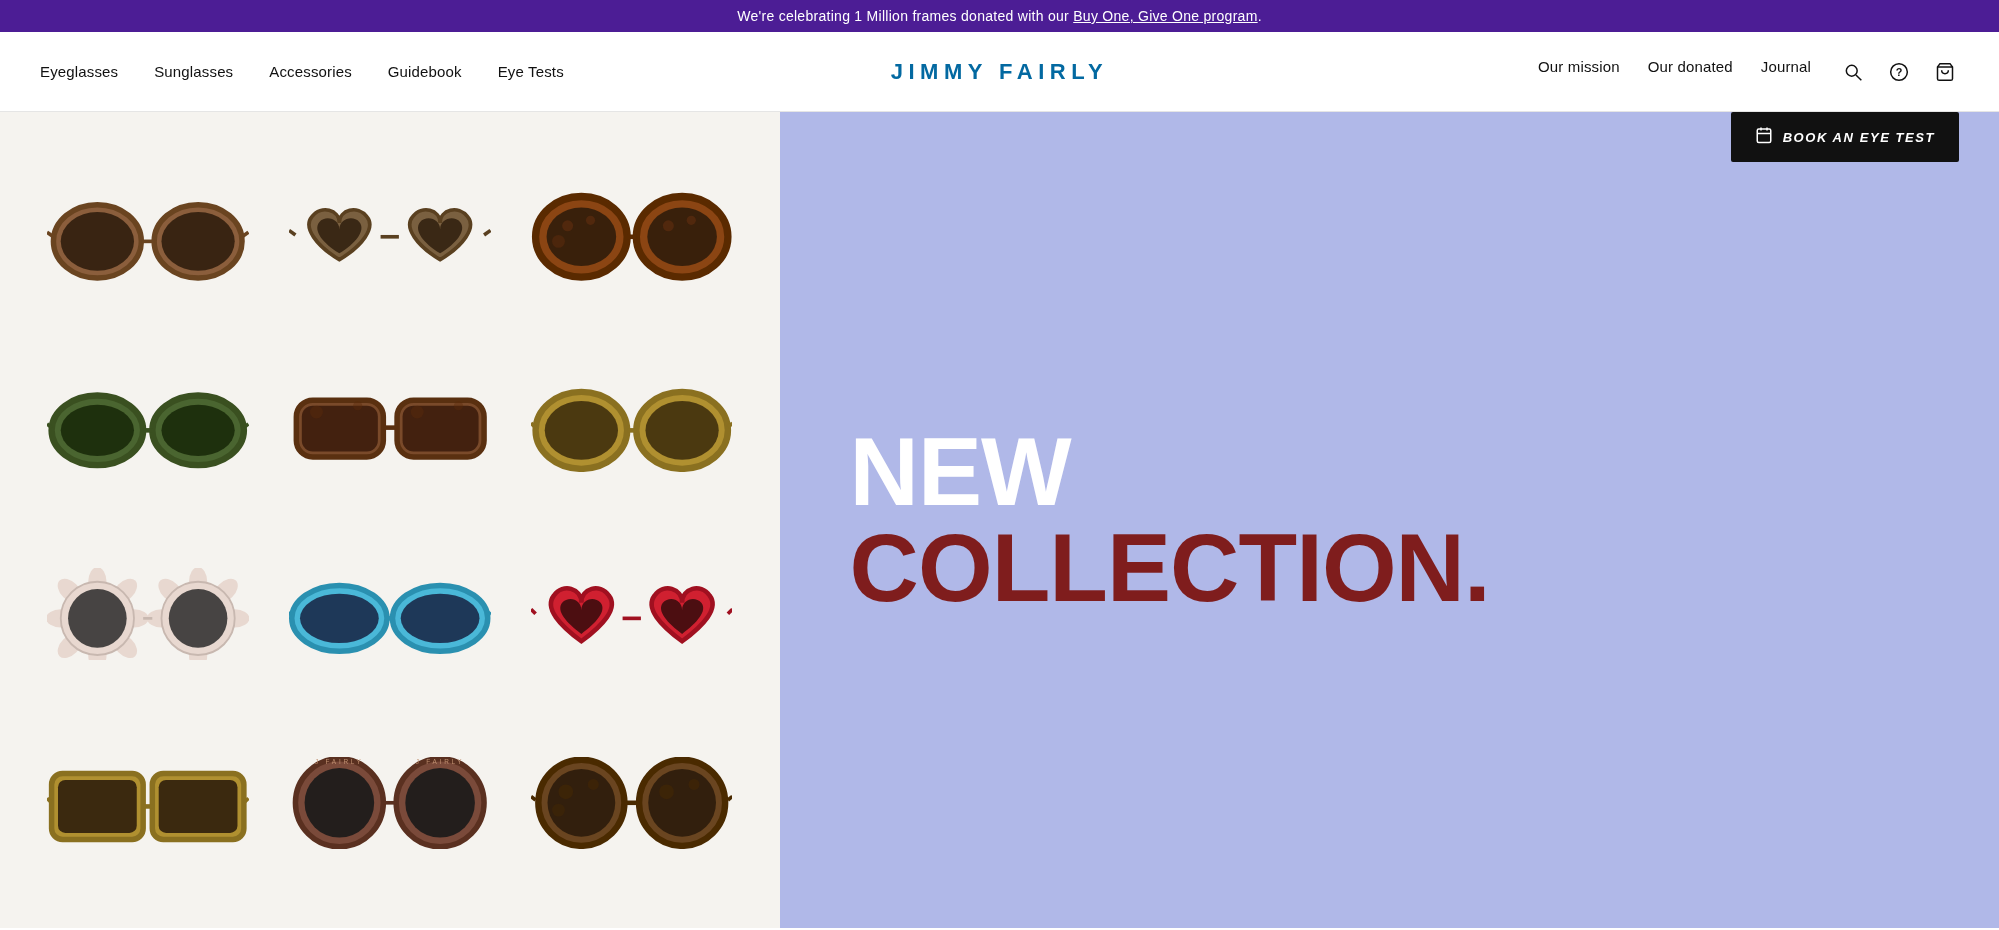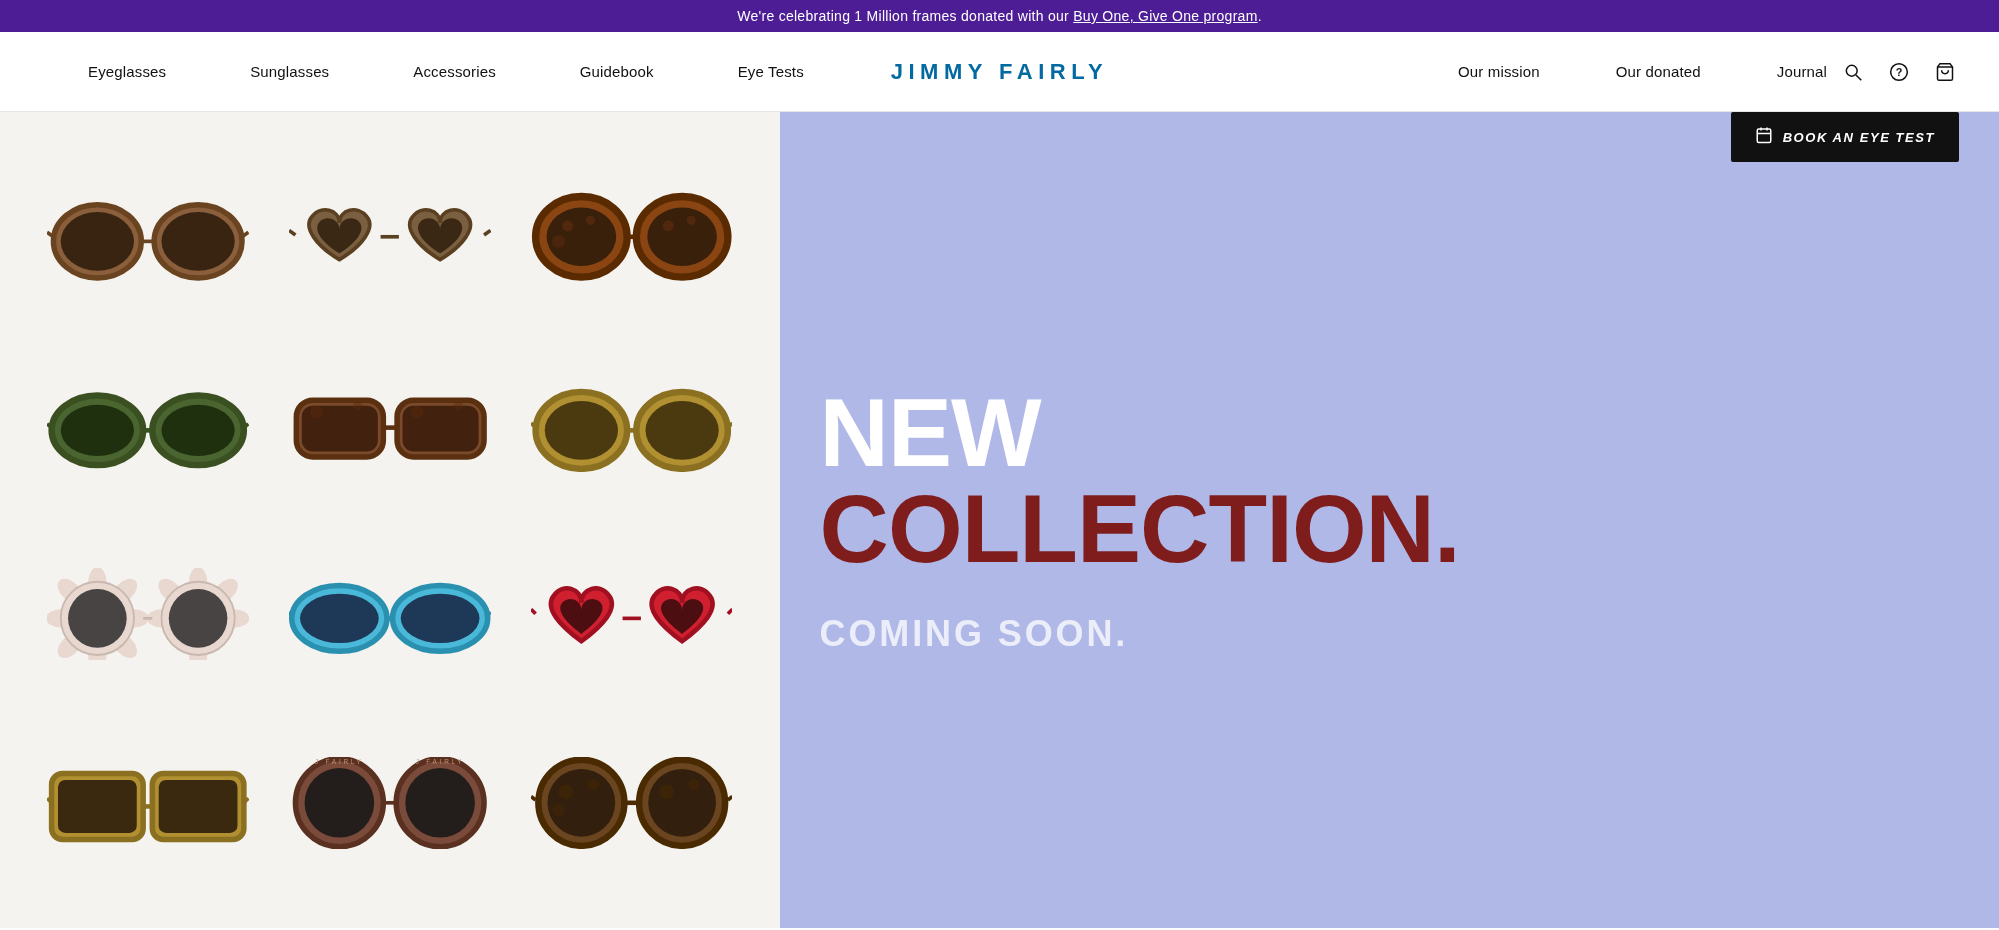--- a/index.html
+++ b/index.html
@@ -34,37 +34,36 @@
       align-items: center;
       gap: 36px;
     }
     .nav-left a, .nav-right-links a {
       text-decoration: none;
       color: #111;
       font-size: 15px;
       font-weight: 400;
       letter-spacing: 0.01em;
       cursor: pointer;
-      margin-left: 48px;
     }
     .nav-logo {
       position: absolute;
       left: 50%;
       transform: translateX(-50%);
       font-size: 22px;
       font-weight: 700;
       letter-spacing: 0.25em;
       color: #0369a1;
       text-transform: uppercase;
       cursor: pointer;
     }
     .nav-right {
       display: flex;
-      align-items: center;
-      gap: 12px;
+      align-items: flex-start;
+      gap: 28px;
     }
     .nav-right-links {
       display: flex;
       align-items: center;
       gap: 28px;
     }
     .nav-icons {
       display: flex;
       align-items: center;
       gap: 18px;
@@ -115,21 +114,21 @@
       max-width: 220px;
     }
 
     
     .hero-right {
       width: 61%;
       background: #b0b8e8;
       display: flex;
       flex-direction: column;
       justify-content: center;
-      padding: 60px 40px;
+      padding: 60px 70px;
       position: relative;
     }
 
     .hero-right-title {
       font-size: 96px;
       font-weight: 900;
       color: #fff;
       line-height: 1.0;
       letter-spacing: -0.01em;
       text-transform: uppercase;
@@ -417,15 +416,14 @@
         <line x1="215" y1="47" x2="220" y2="43" stroke="#4a2a00" stroke-width="4"></line>
       </svg>
     </div>
   </div>
 
   <div class="hero-right">
     <div class="hero-right-title">
       <span>NEW</span><br>
       <span class="collection">COLLECTION.</span>
     </div>
-    <div class="hero-right-subtitle">COMING SOON.</div>
   </div>
 </div>
 
 </body></html>

